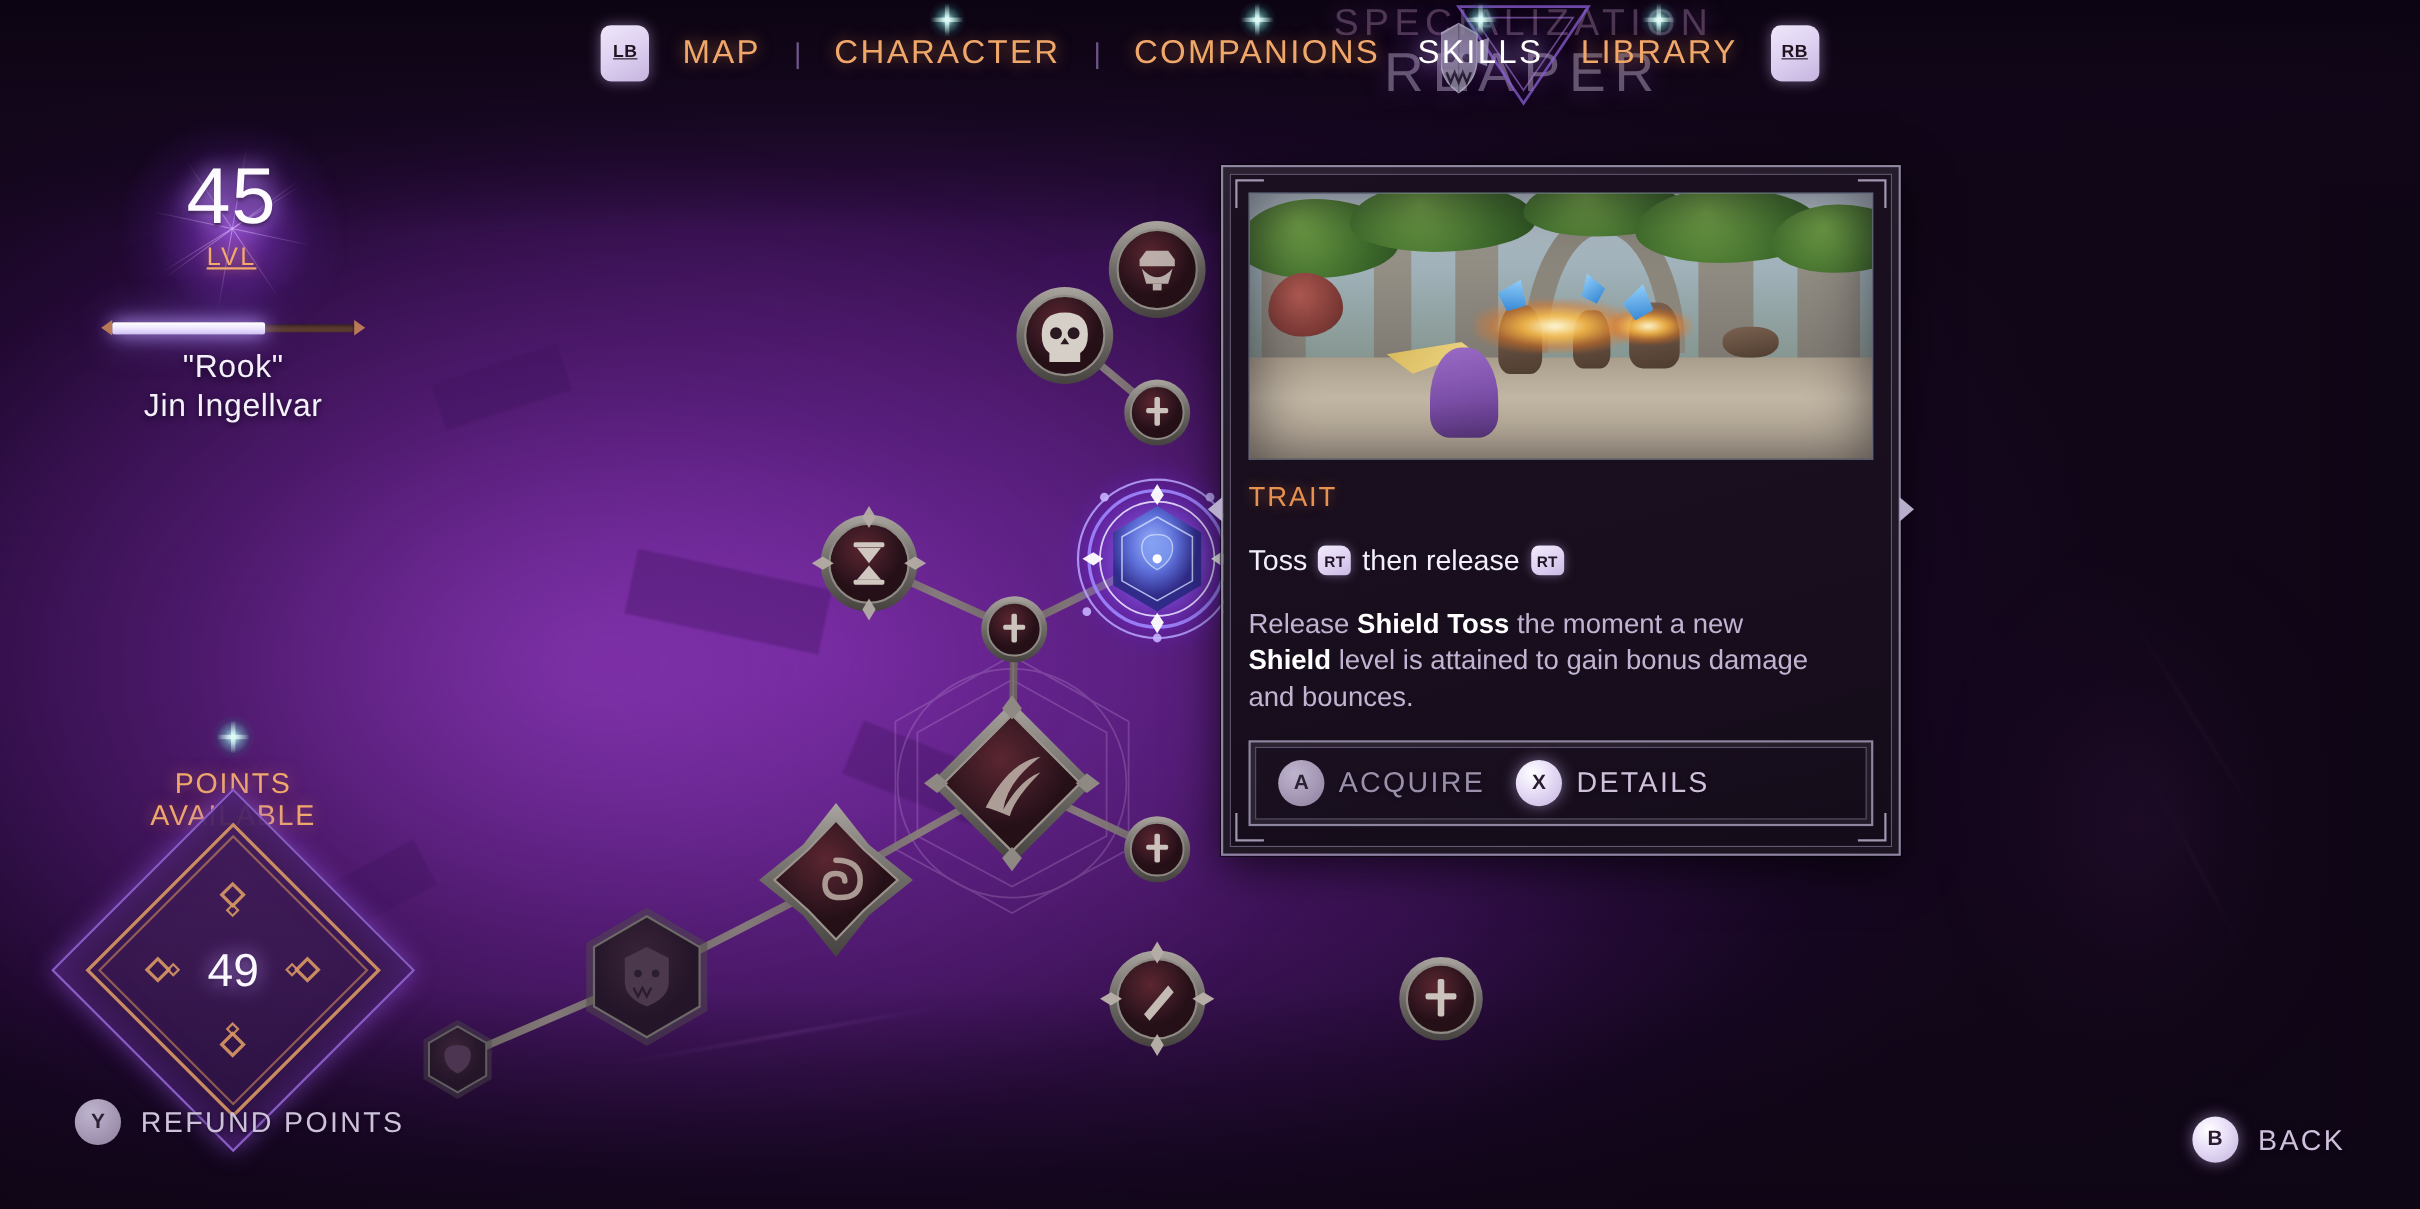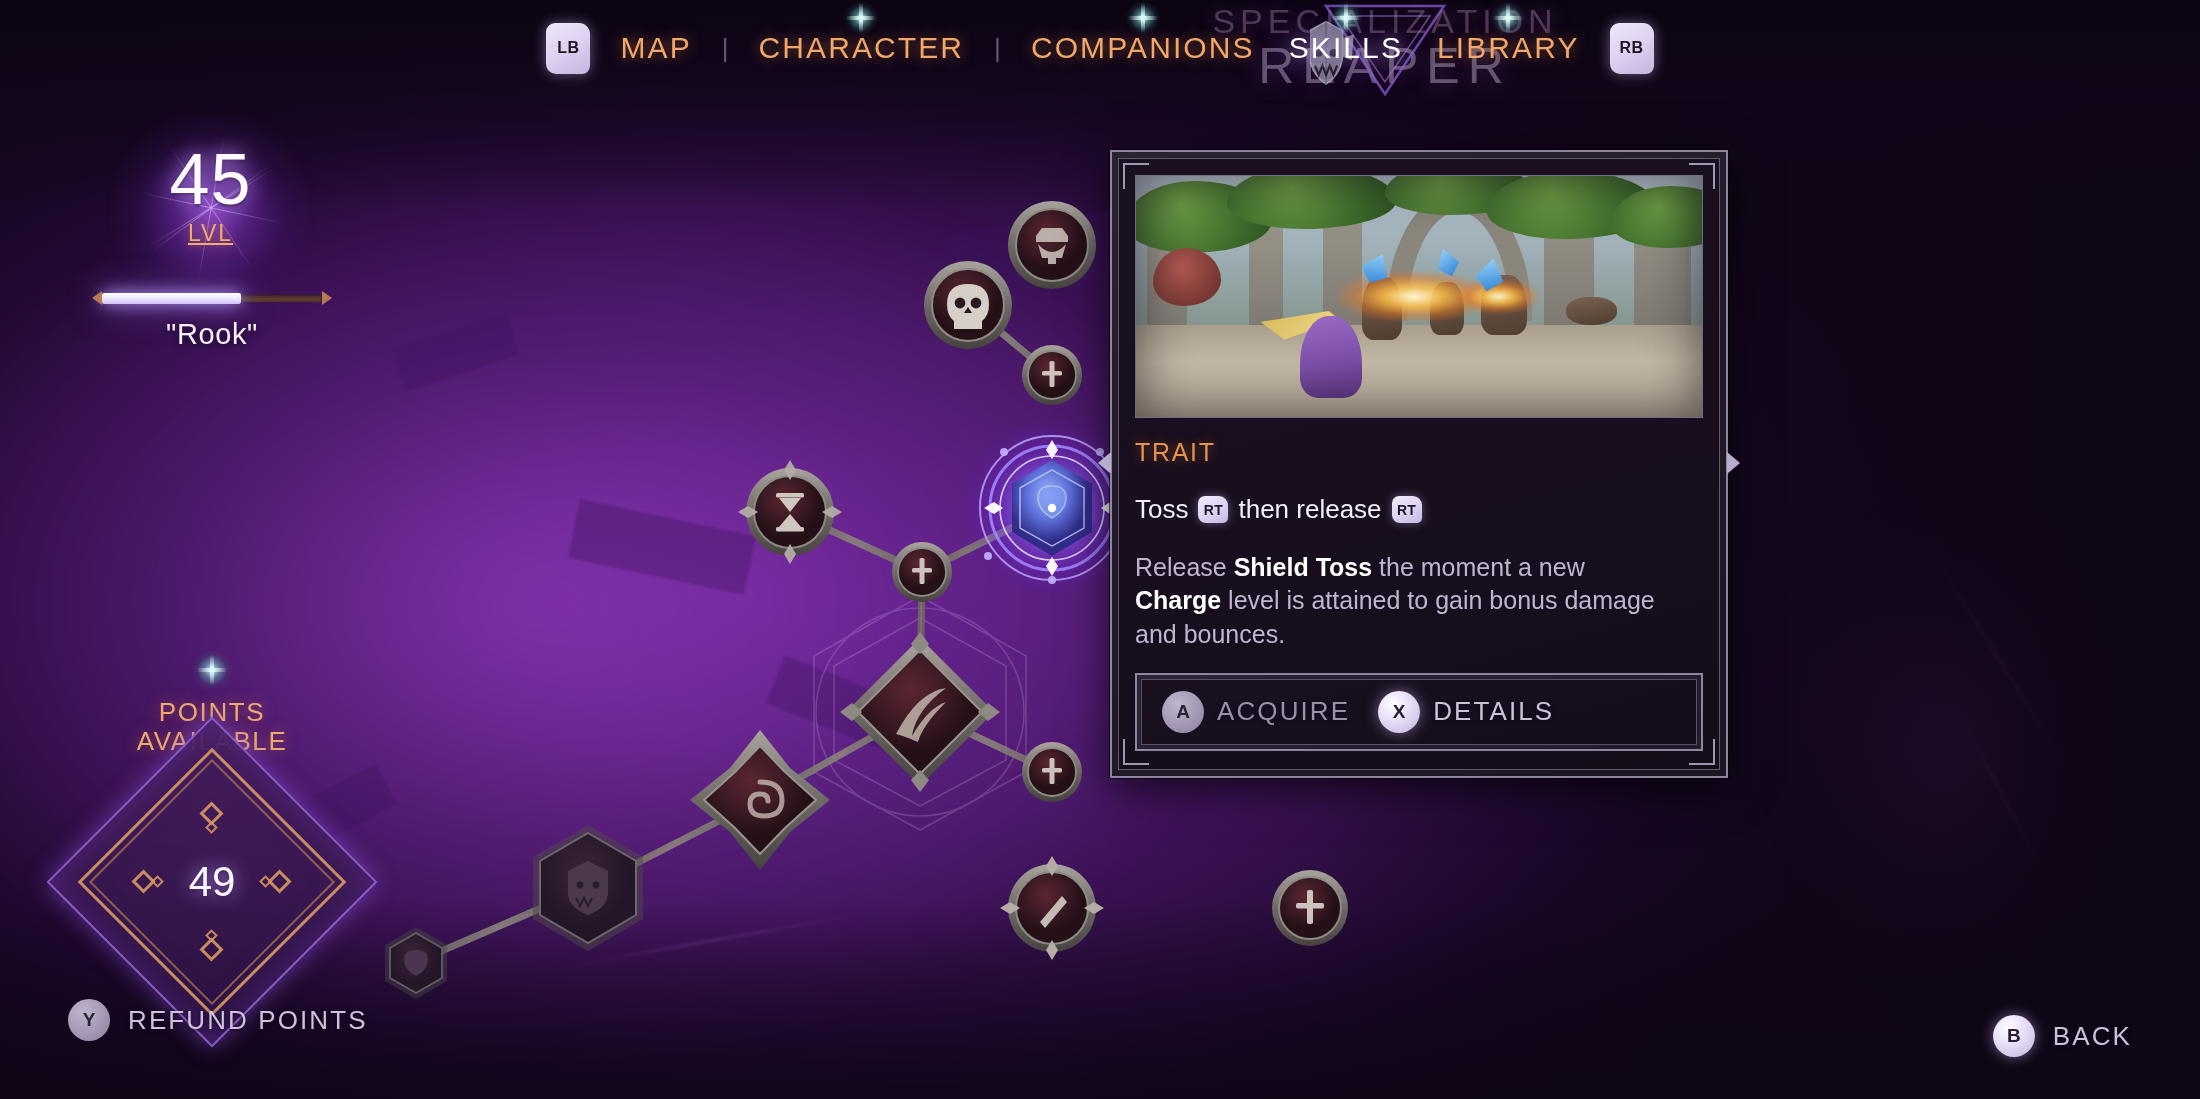--- a/index.html
+++ b/index.html
@@ -56,20 +56,21 @@
   }
   .nav-inner { display:flex; align-items:center; gap:26px; position:relative; }
   .bumper {
     width:44px; height:51px;
     background:linear-gradient(150deg,#efe7fa 0%, #ded1f1 48%, #c5b4e0 100%);
     border-radius:9px 11px 8px 10px;
     color:#20131f; font-size:16px; font-weight:bold;
     display:flex; align-items:center; justify-content:center;
     letter-spacing:.4px;
     box-shadow:0 0 13px rgba(215,190,250,.45);
+    text-decoration:underline;
   }
   .nav-item {
     font-size:30px; letter-spacing:2.1px; white-space:nowrap;
     position:relative; padding:0 4px;
   }
   .nav-item.inactive { color:#f0a76a; text-shadow:0 0 14px rgba(230,140,70,.55); }
   .nav-item.active {
     color:#ffffff; text-shadow:0 0 16px rgba(210,180,255,.85), 0 0 34px rgba(150,90,230,.6);
   }
   .nav-sep { color:#8b6fa8; font-size:26px; opacity:.75; }
@@ -648,20 +649,21 @@
 
 <div id="xpbar">
   <div class="xp-track"></div>
   <div class="xp-fill" style="width: 138.6px;"></div>
   <div class="xp-cap l"></div>
   <div class="xp-cap r"></div>
 </div>
 
 <div id="charname">
   <div class="cn-nick">"Rook"</div>
+  <div class="cn-full">Jin Ingellvar</div>
 </div>
 
 <div id="pointsblock">
   <div class="pt-spark">
       <span class="spark-glyph"></span>
     </div>
   <div class="pt-label">
     <div>POINTS</div>
     <div>AVAILABLE</div>
   </div>
@@ -731,21 +733,21 @@
       <div class="tt-kind">TRAIT</div>
 
       <div class="tt-input">
         <span>Toss</span>
         <span class="trigger-key">RT</span>
         <span>then release</span>
         <span class="trigger-key">RT</span>
       </div>
 
       <div class="tt-desc">
-        <span>Release </span><b>Shield Toss</b><span> the moment a new </span><b>Charge</b><span> level is attained to gain bonus damage and bounces.</span>
+        <span>Release </span><b>Shield Toss</b><span> the moment a new </span><b>Shield</b><span> level is attained to gain bonus damage and bounces.</span>
       </div>
 
       <div class="tt-actions">
         <div class="tt-actions-in">
           <div class="action">
             <span class="padbtn dim">A</span>
             <span class="prompt-label dim">ACQUIRE</span>
           </div>
           <div class="action">
             <span class="padbtn">X</span>

